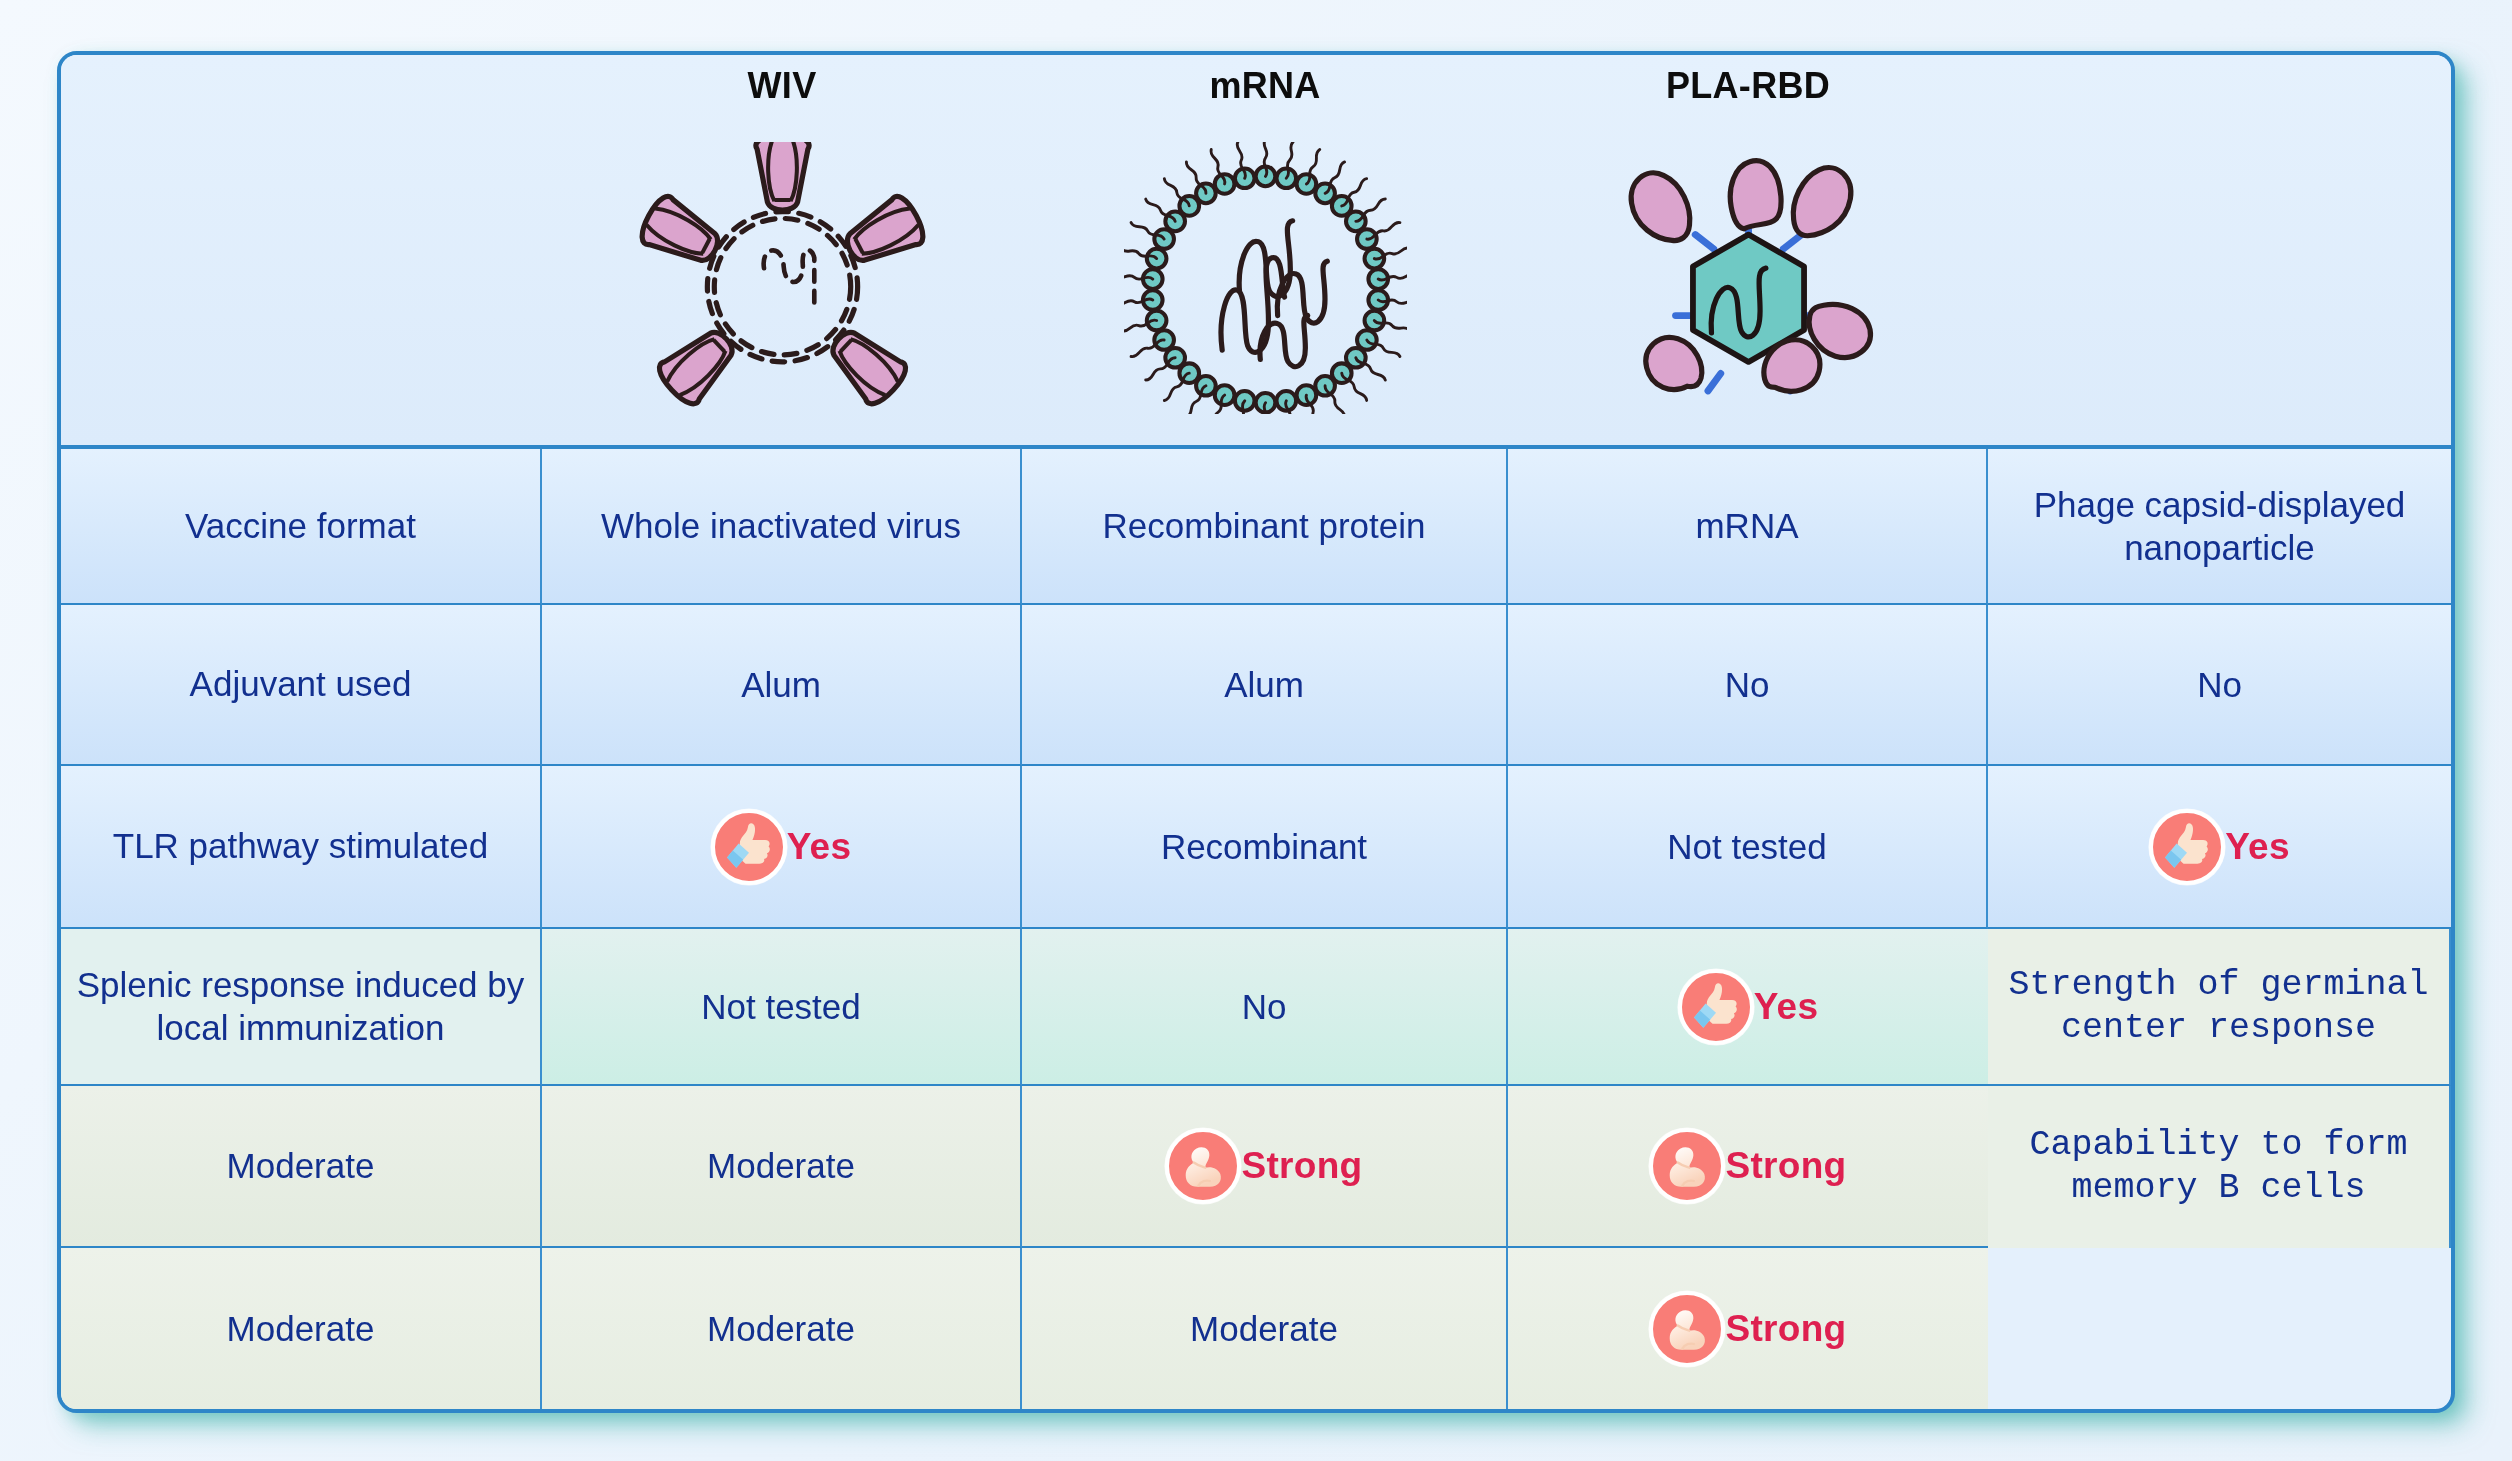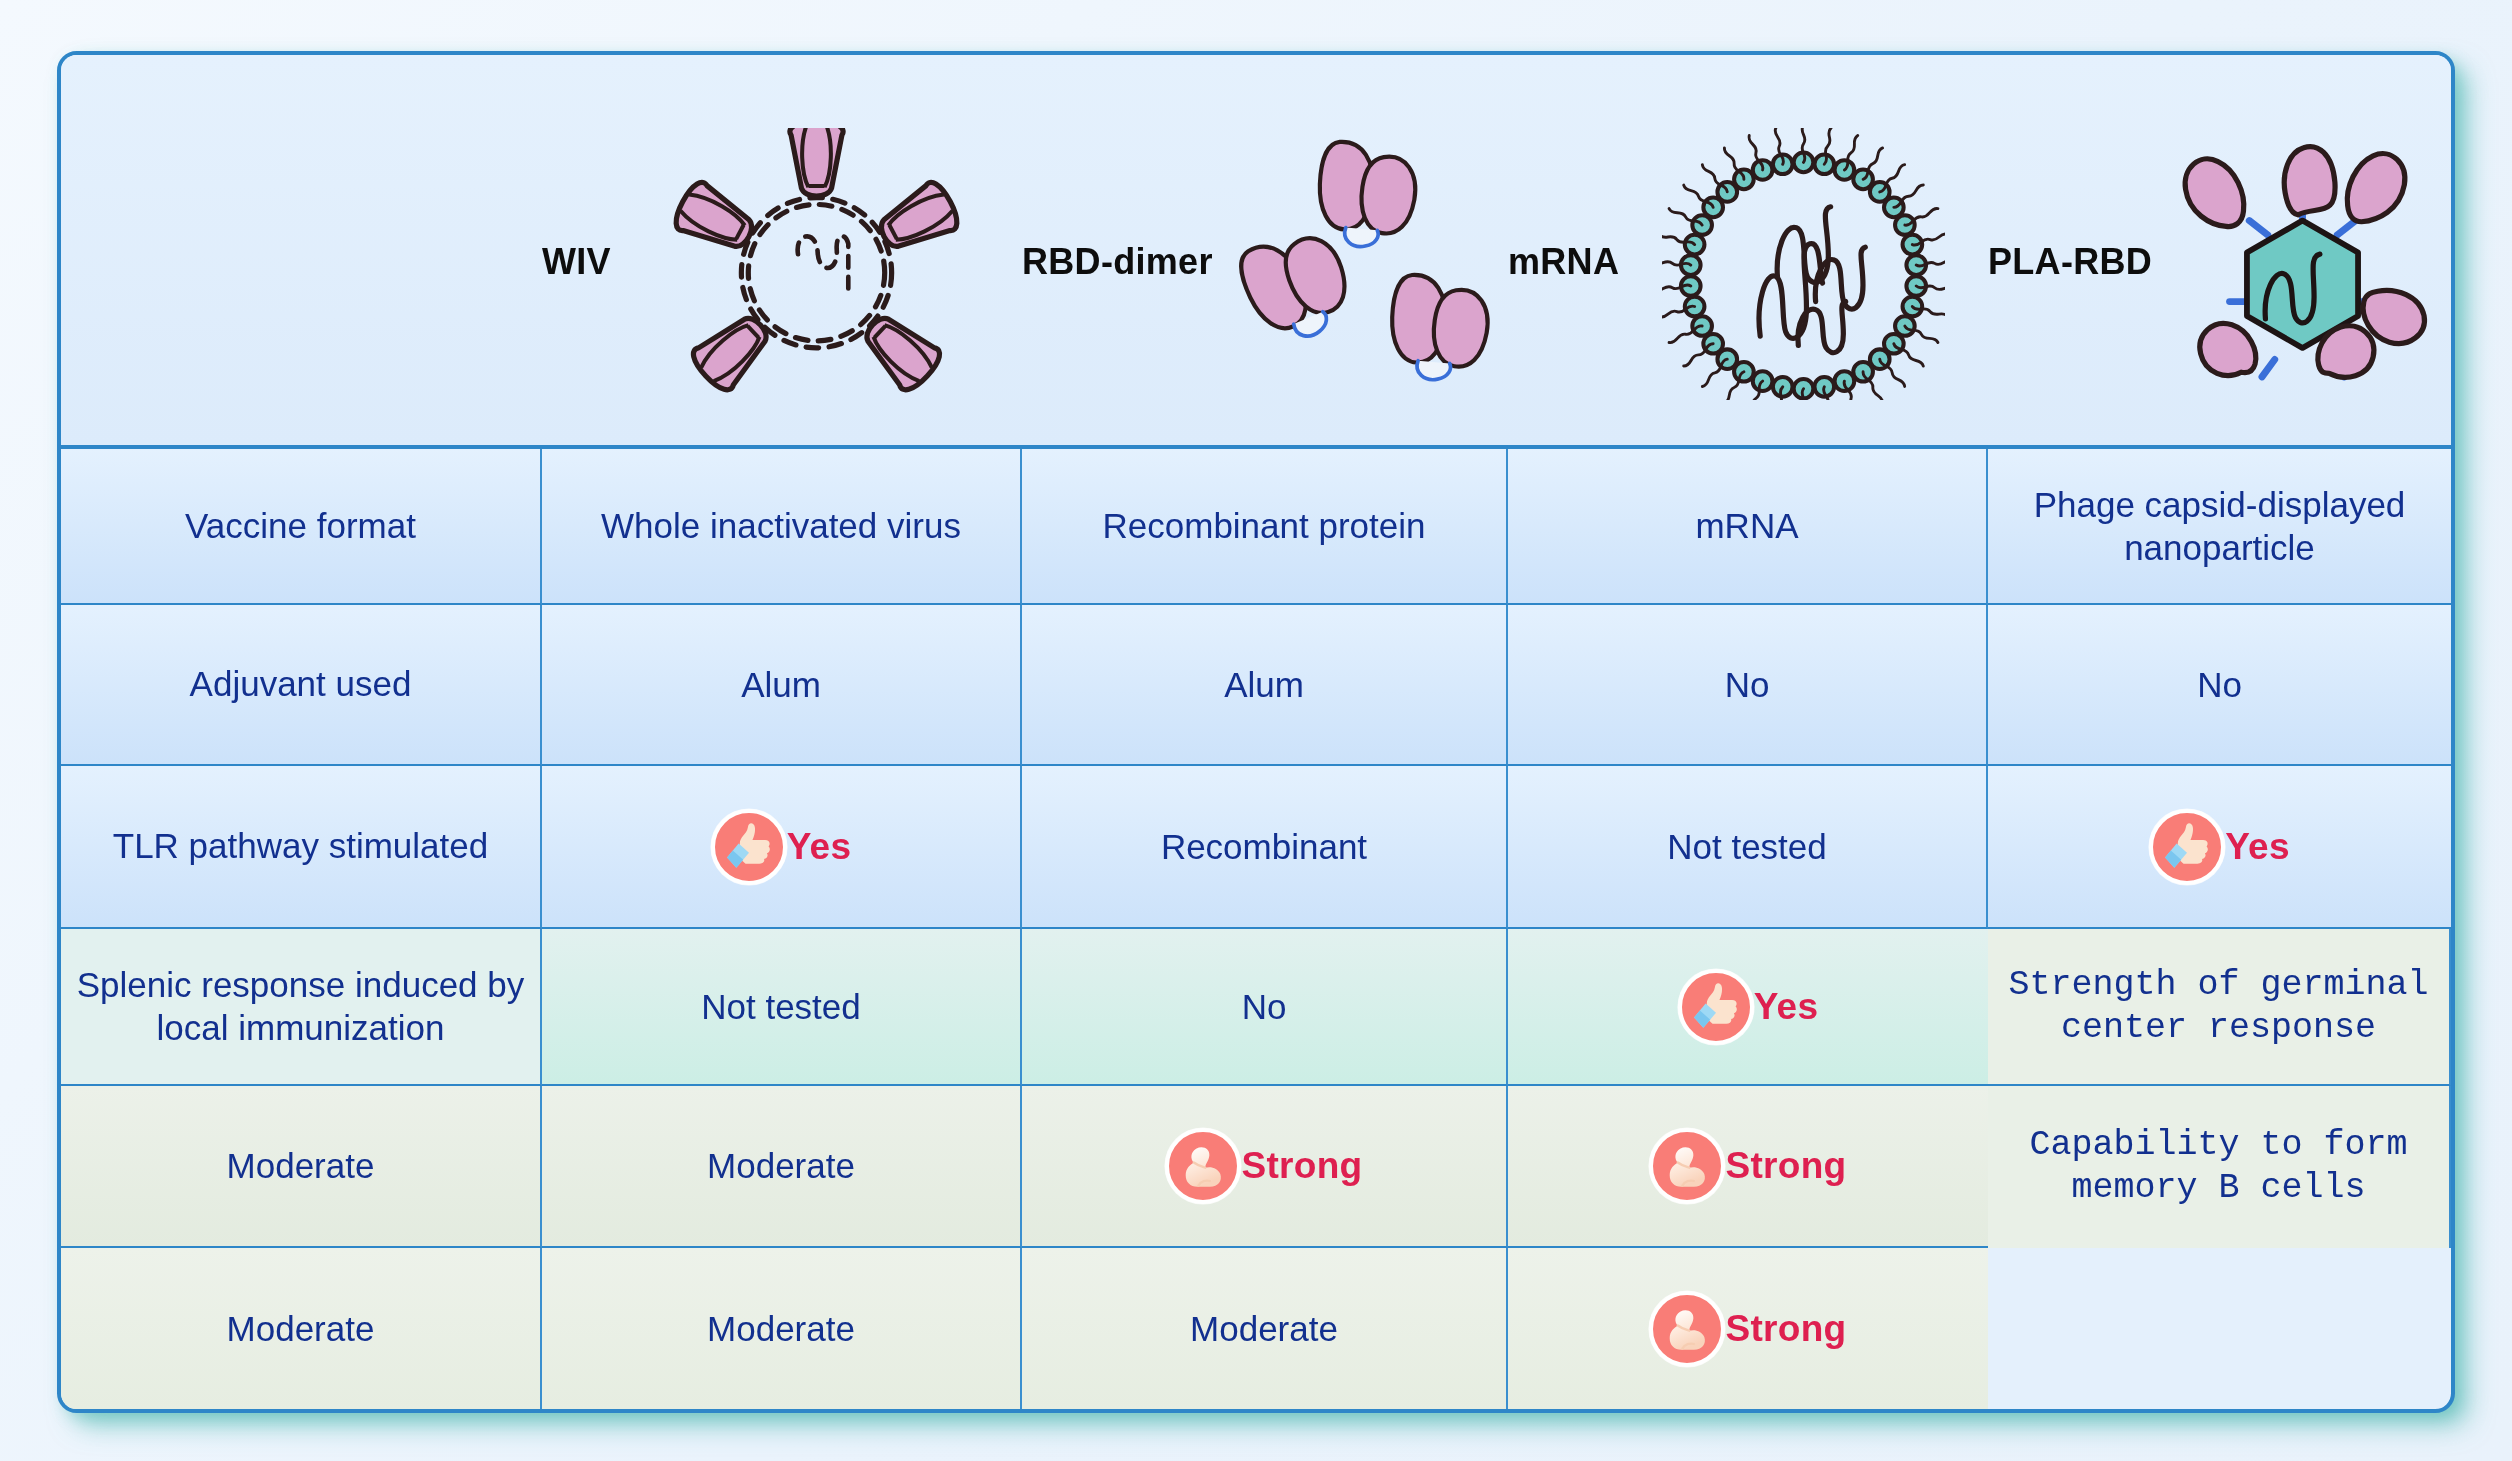--- a/index.html
+++ b/index.html
@@ -61,24 +61,24 @@
     grid-column: 1 / 6;
     grid-row: 1;
     display: grid;
     grid-template-columns: 481px 480px 486px 480px 1fr;
     background: linear-gradient(180deg, #e5f1fd 0%, #dcebfb 100%);
     border-bottom: 4px solid #2e86c8;
   }
   .header-cell {
     position: relative;
     display: flex;
-    flex-direction: row;
+    flex-direction: column;
     align-items: center;
     justify-content: flex-start;
-    padding-top: 27px;
+    padding-top: 10px;
   }
   .header-title {
     font-size: 36px;
     font-weight: bold;
     color: #0d0d0d;
     letter-spacing: 0.3px;
     margin-bottom: 3.5px;
     white-space: nowrap;
   }
   .header-art {
@@ -196,43 +196,20 @@
                   <path d="M-44 -88 C-52 -100 -36 -112 0 -112 C36 -112 52 -100 44 -88 L26 4 C20 22 -20 22 -26 4 Z" fill="#dba4cd"></path>
                   <path d="M-16 -108 C-30 -74 -26 -20 -14 2" fill="none" stroke-width="7"></path>
                   <path d="M16 -108 C30 -74 26 -20 14 2" fill="none" stroke-width="7"></path>
                   <path d="M-14 0 L14 0" stroke-width="7"></path>
                 </g>
               </g>
             </svg>
           </div>
         </div>
 
-        <div class="header-cell">
-          <div class="header-title">RBD-dimer</div>
-          <div class="header-art">
-            <svg width="301" height="272" viewBox="0 0 520 470">
-              <defs>
-                <g id="dimer">
-                  <path d="M55 5 C105 2 132 48 126 108 C120 168 96 196 64 194 C30 192 10 150 12 96 C14 48 26 8 55 5 Z" fill="#dba4cd" stroke="#2b1b1b" stroke-width="9" stroke-linejoin="round"></path>
-                  <path d="M150 38 C198 30 226 74 216 130 C206 184 178 208 146 202 C112 196 96 154 104 102 C110 62 126 42 150 38 Z" fill="#dba4cd" stroke="#2b1b1b" stroke-width="9" stroke-linejoin="round"></path>
-                  <path d="M68 190 C58 216 82 236 110 230 C134 225 142 208 136 196" fill="#eef4fb" stroke="#3a6fd8" stroke-width="8" stroke-linecap="round"></path>
-                </g>
-              </defs>
-              <g transform="translate(175,20) scale(0.80)">
-                  <use href="#dimer"></use>
-                </g>
-              <g transform="translate(20,230) rotate(-28) scale(0.80)">
-                  <use href="#dimer"></use>
-                </g>
-              <g transform="translate(300,250) scale(0.80)">
-                  <use href="#dimer"></use>
-                </g>
-            </svg>
-          </div>
-        </div>
 
         <div class="header-cell">
           <div class="header-title">mRNA</div>
           <div class="header-art">
             <svg width="283" height="272" viewBox="0 0 490 470">
               <g id="lipids"></g>
               <g fill="none" stroke="#2b1b1b" stroke-width="9" stroke-linecap="round">
                 <path d="M170 360 C162 300 180 250 196 256 C214 262 206 330 214 352 C222 374 248 366 250 318 C252 262 236 206 256 200 C276 194 272 250 278 268"></path>
                 <path d="M200 258 C196 210 214 166 232 172 C252 178 242 240 252 258 C262 276 288 268 288 220 C288 172 274 140 292 136"></path>
                 <path d="M266 300 C262 254 282 222 298 228 C316 234 306 286 316 304 C326 322 348 314 348 272 C348 232 338 210 352 206"></path>

